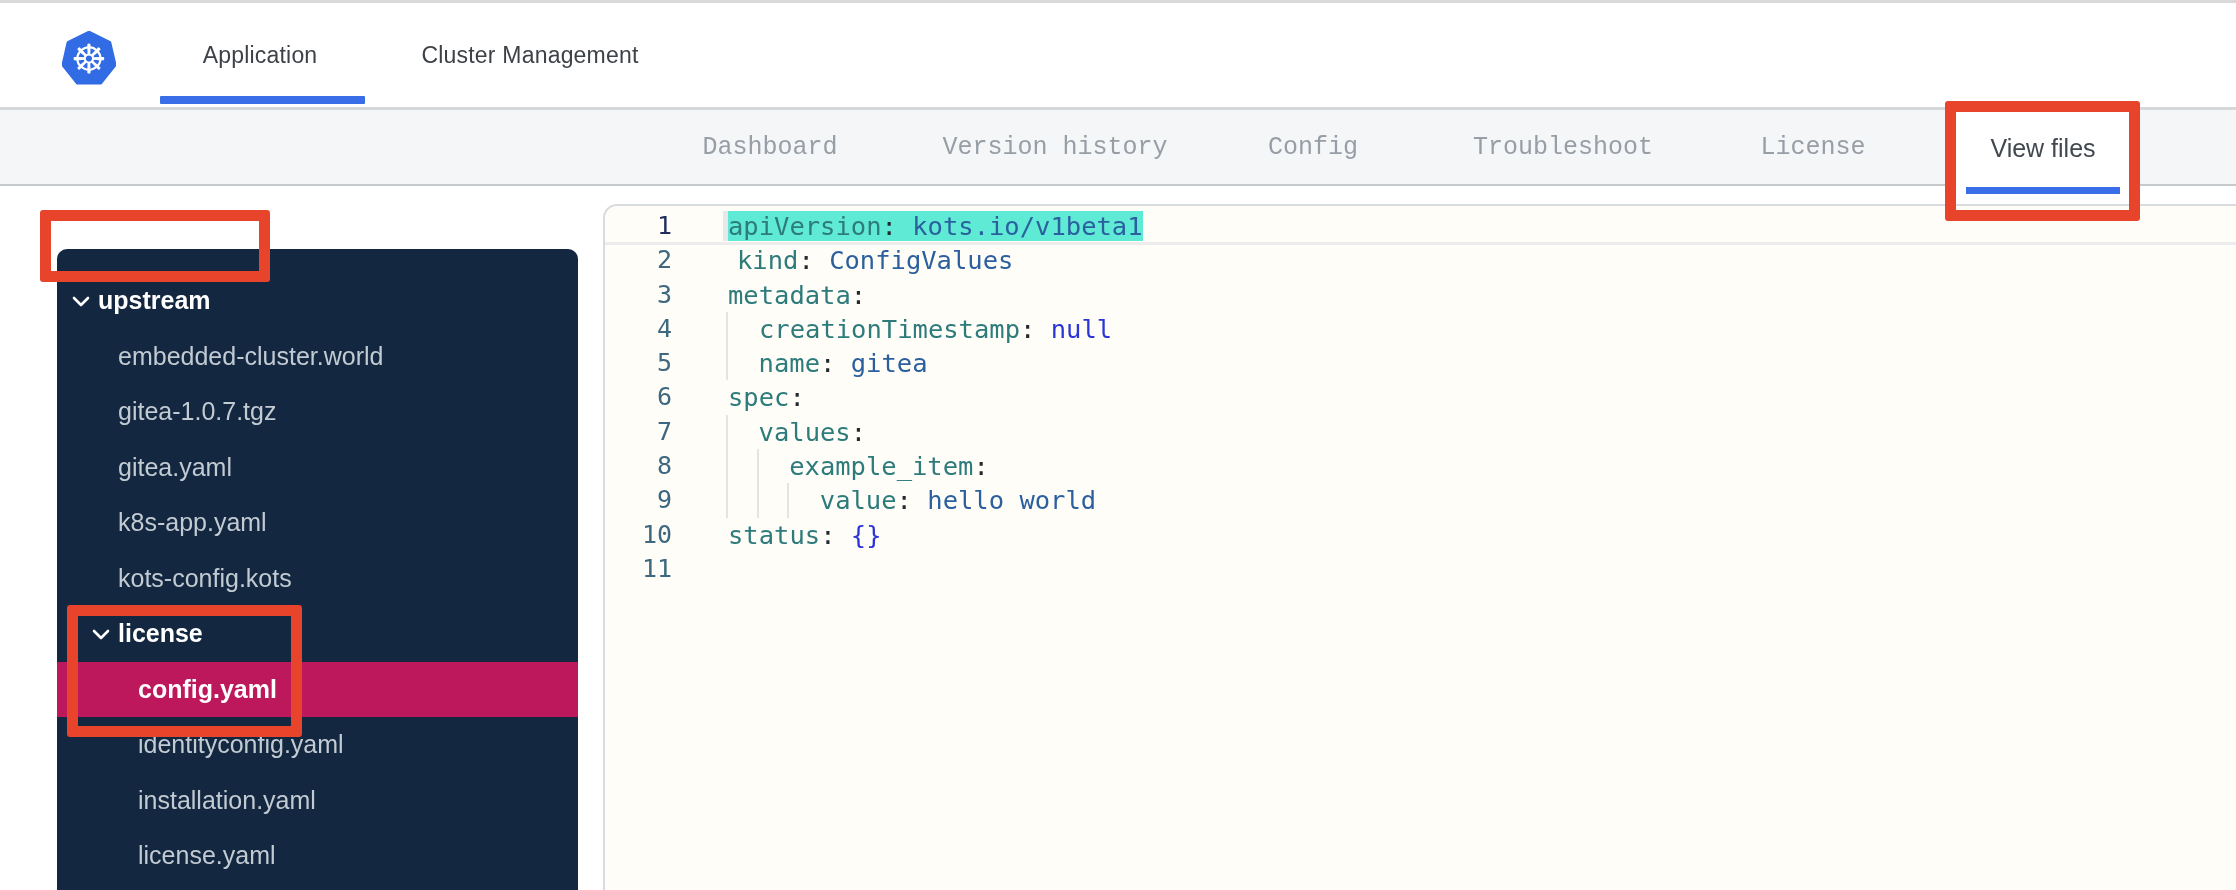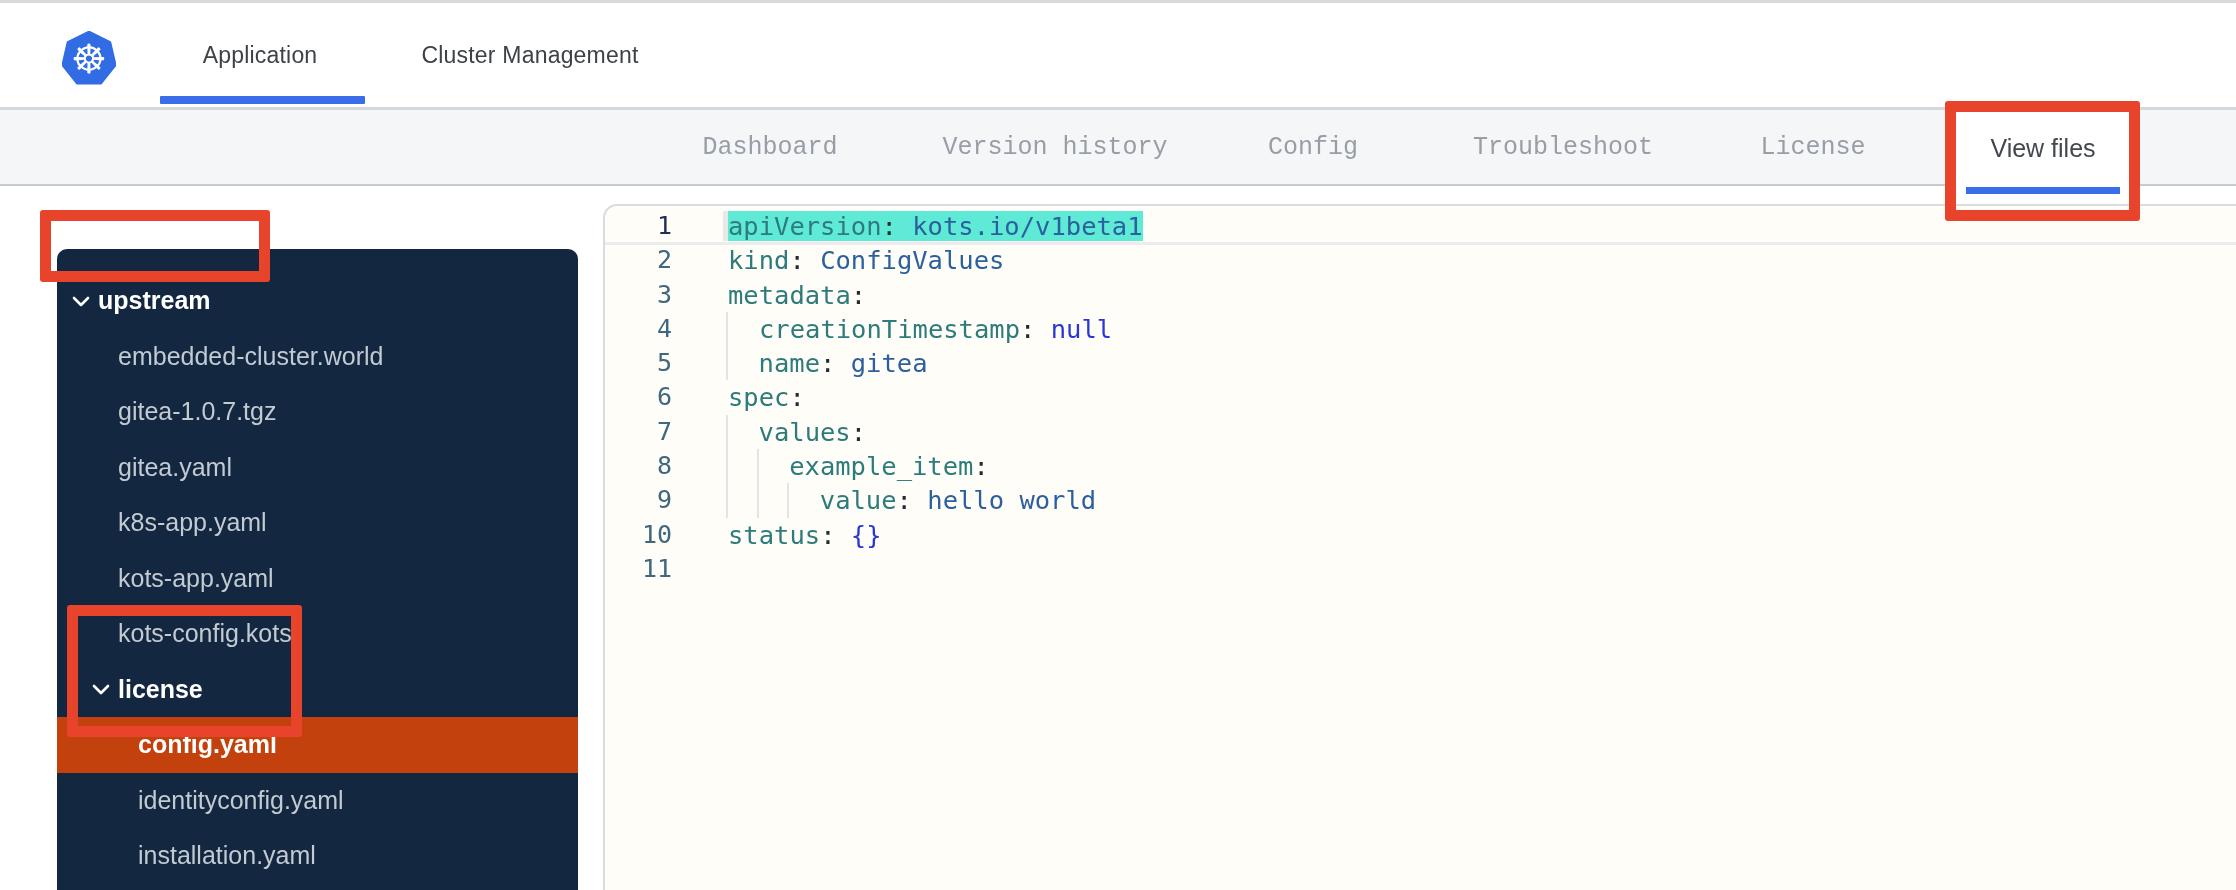--- a/index.html
+++ b/index.html
@@ -25,21 +25,21 @@
   .subnav-tab{position:absolute;top:0;height:74px;display:flex;align-items:center;justify-content:center;
     transform:translateX(-50%);font-size:25px;color:#979ea6;cursor:pointer;white-space:nowrap;font-family:Liberation Mono, monospace;}
   .active-tab-block{position:absolute;top:110px;height:84px;background:#ffffff;z-index:3;cursor:pointer;}
   .active-tab-block .lbl{position:absolute;left:0;top:0;width:100%;height:76px;display:flex;align-items:center;justify-content:center;
     font-size:25px;color:#42484f;}
   .active-tab-block .under{position:absolute;left:10px;right:10px;bottom:0;height:7px;}
   
   .sidebar{position:absolute;left:57px;top:201px;width:521px;height:826px;background:#132740;border-radius:10px 10px 0 0;margin-top:48px;}
   .tree{position:absolute;left:0;top:24px;width:100%;}
   .tree-row{position:relative;height:55.5px;display:flex;align-items:center;cursor:pointer;}
-  .tree-row.selected{background:#c2410c;}
+  .tree-row.selected{background:#be185d;}
   .tree-label{position:absolute;white-space:nowrap;font-size:25px;color:#c2cad2;}
   .tree-row.folder .tree-label{color:#ffffff;font-weight:700;}
   .tree-row.selected .tree-label{color:#ffffff;font-weight:700;}
   .chev{position:absolute;width:18px;height:12px;}
   
   .editor{position:absolute;left:603px;top:204px;width:1660px;height:700px;background:#fffdf8;
     border:2px solid #d9dcde;border-radius:14px 0 0 0;}
   .code-area{position:absolute;left:0;top:3px;right:0;}
   .ace-row{position:relative;width:100%;height:34.3px;font-family:"DejaVu Sans Mono","Liberation Mono",monospace;
     font-size:25.5px;line-height:34.3px;white-space:pre;}
@@ -100,23 +100,20 @@
       <div class="tree-row file">
         <span class="tree-label" style="left: 61px;">gitea-1.0.7.tgz</span>
       </div>
       <div class="tree-row file">
         <span class="tree-label" style="left: 61px;">gitea.yaml</span>
       </div>
       <div class="tree-row file">
         <span class="tree-label" style="left: 61px;">k8s-app.yaml</span>
       </div>
       <div class="tree-row file">
-        <span class="tree-label" style="left: 61px;">kots-app.yaml</span>
-      </div>
-      <div class="tree-row file">
         <span class="tree-label" style="left: 61px;">kots-config.kots</span>
       </div>
       <div class="tree-row folder">
         <svg class="chev" viewBox="0 0 18 12" style="left: 35px;">
           <polyline points="2,3 9,10 16,3" fill="none" stroke="#ffffff" stroke-width="2.6" stroke-linecap="round" stroke-linejoin="round"></polyline>
         </svg>
         <span class="tree-label" style="left: 61px;">license</span>
       </div>
       <div class="tree-row file selected">
         <span class="tree-label" style="left: 81px;">config.yaml</span>
@@ -129,21 +126,21 @@
       </div>
       <div class="tree-row file">
         <span class="tree-label" style="left: 81px;">license.yaml</span>
       </div>
     </div>
 </div>
 
 <div class="editor">
   <div class="code-area" id="codeArea">
       <div class="ace-row active"><span class="gutter">1</span><span class="code" style="left: 123px;"><span class="sel"><span class="tk-key">apiVersion</span><span class="tk-punct">:</span><span class="tk-plain"> </span><span class="tk-value">kots.io/v1beta1</span></span></span></div>
-      <div class="ace-row"><span class="gutter">2</span><span class="code" style="left: 123px; text-align: right;"><span class="tk-key">kind</span><span class="tk-punct">:</span><span class="tk-plain"> </span><span class="tk-value">ConfigValues</span></span></div>
+      <div class="ace-row"><span class="gutter">2</span><span class="code" style="left: 132px; text-align: right;"><span class="tk-key">kind</span><span class="tk-punct">:</span><span class="tk-plain"> </span><span class="tk-value">ConfigValues</span></span></div>
       <div class="ace-row"><span class="gutter">3</span><span class="code" style="left: 123px;"><span class="tk-key">metadata</span><span class="tk-punct">:</span></span></div>
       <div class="ace-row"><span class="gutter">4</span><div class="guide" style="left: 121px;"></div><span class="code" style="left: 154px;"><span class="tk-key">creationTimestamp</span><span class="tk-punct">:</span><span class="tk-plain"> </span><span class="tk-keyword">null</span></span></div>
       <div class="ace-row"><span class="gutter">5</span><div class="guide" style="left: 121px;"></div><span class="code" style="left: 153.6px;"><span class="tk-key">name</span><span class="tk-punct">:</span><span class="tk-plain"> </span><span class="tk-value">gitea</span></span></div>
       <div class="ace-row"><span class="gutter">6</span><span class="code" style="left: 123px;"><span class="tk-key">spec</span><span class="tk-punct">:</span></span></div>
       <div class="ace-row"><span class="gutter">7</span><div class="guide" style="left: 121px;"></div><span class="code" style="left: 153.6px;"><span class="tk-key">values</span><span class="tk-punct">:</span></span></div>
       <div class="ace-row"><span class="gutter">8</span><div class="guide" style="left: 121px;"></div><div class="guide" style="left: 151.6px;"></div><span class="code" style="left: 184.2px;"><span class="tk-key">example_item</span><span class="tk-punct">:</span></span></div>
       <div class="ace-row"><span class="gutter">9</span><div class="guide" style="left: 121px;"></div><div class="guide" style="left: 151.6px;"></div><div class="guide" style="left: 182.2px;"></div><span class="code" style="left: 214.8px;"><span class="tk-key">value</span><span class="tk-punct">:</span><span class="tk-plain"> </span><span class="tk-value">hello world</span></span></div>
       <div class="ace-row"><span class="gutter">10</span><span class="code" style="left: 123px;"><span class="tk-key">status</span><span class="tk-punct">:</span><span class="tk-plain"> </span><span class="tk-keyword">{}</span></span></div>
       <div class="ace-row"><span class="gutter">11</span></div>
     </div>

